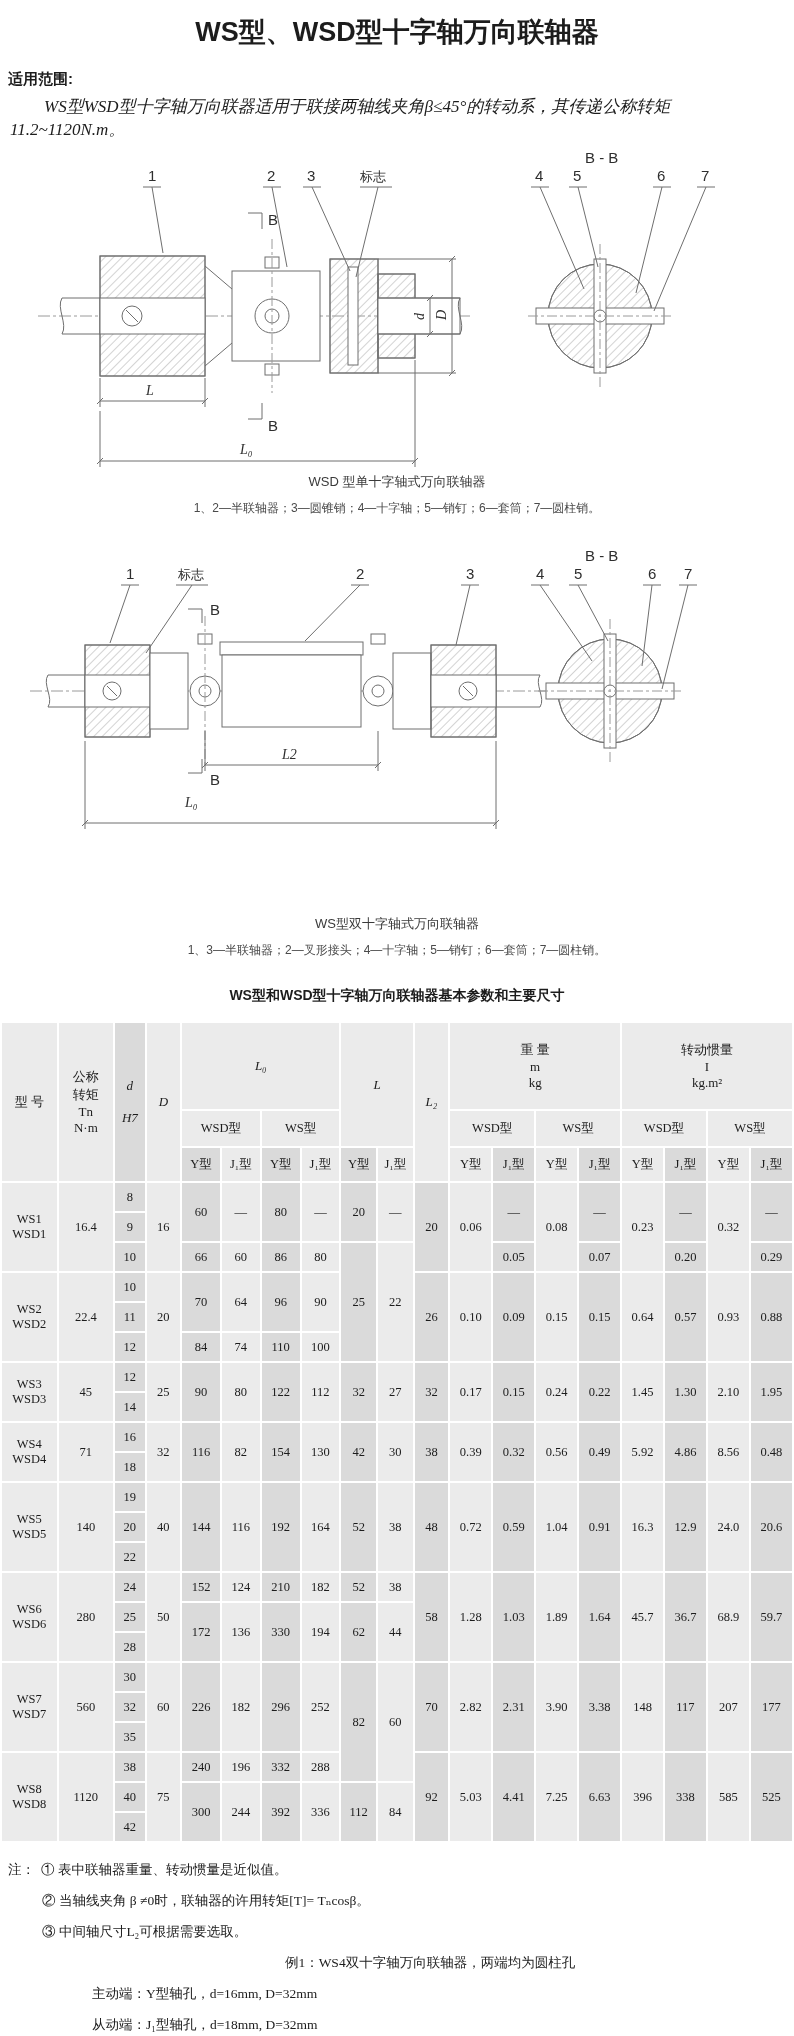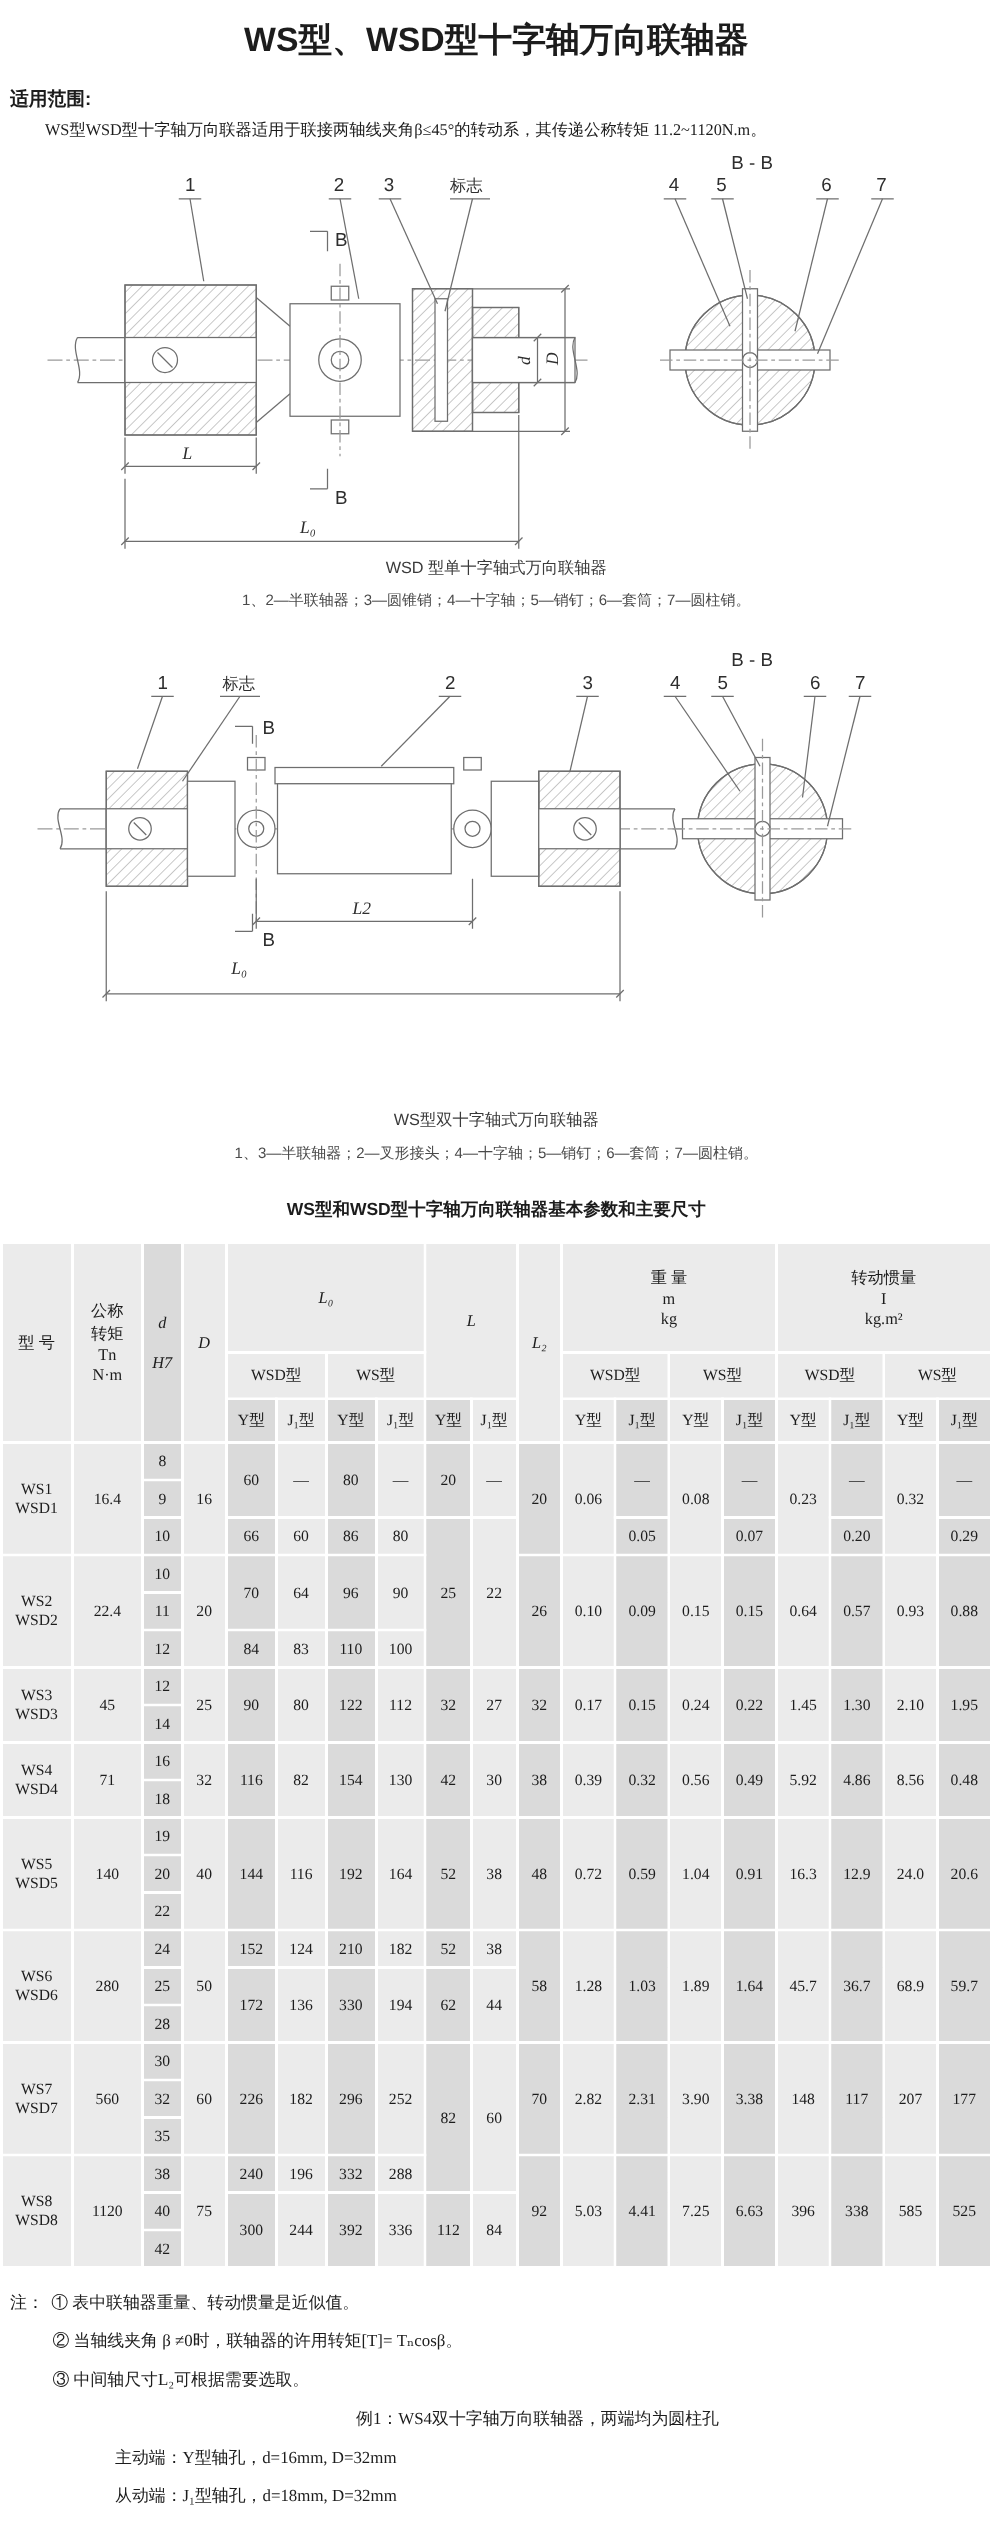--- a/index.html
+++ b/index.html
@@ -1,21 +1,21 @@
 <!DOCTYPE html>
 <html><head>
 <meta charset="utf-8">
 <style>
   html,body{margin:0;padding:0;background:#fff;color:#1c1c1c;
     font-family:"Liberation Sans","DejaVu Sans",sans-serif;}
   .page{width:794px;margin:0 auto;}
   .doc-title{text-align:center;font-size:27px;font-weight:bold;margin:14px 0 20px;}
   .scope-heading{font-size:15px;font-weight:bold;margin:4px 0 2px 8px;}
-  .scope-text{font-size:13px;margin:6px 10px 0 10px;text-indent:2em;
-    font-family:"Liberation Serif","DejaVu Serif",serif;}
+  .scope-text{font-size:17px;margin:6px 10px 0 10px;text-indent:2em;
+    font-family:"Liberation Serif","DejaVu Serif",serif;font-style:italic;}
   .fig{display:block;margin:0 auto;}
   .fig-caption{text-align:center;font-size:13px;color:#3a3a3a;margin-top:2px;}
   .fig-legend{text-align:center;font-size:12px;color:#4a4a4a;margin-top:9px;}
   .gap-caption{margin-top:54px;}
   .tbl-title{text-align:center;font-size:14px;font-weight:bold;margin:28px 0 16px;}
   table{border-collapse:collapse;width:100%;table-layout:fixed;}
   th,td{border:2px solid #fff;background:#ebebeb;font-size:12.5px;text-align:center;
     vertical-align:middle;white-space:pre-line;padding:1px 0;font-weight:normal;
     font-family:"Liberation Serif","DejaVu Serif",serif;overflow:hidden;}
   th.dk,td.dk{background:#dadada;}
@@ -362,21 +362,21 @@
           <td rowspan="3" class="dk">0.57</td>
           <td rowspan="3">0.93</td>
           <td rowspan="3" class="dk">0.88</td>
         </tr>
         <tr>
           <td class="dk">11</td>
         </tr>
         <tr>
           <td class="dk">12</td>
           <td class="dk">84</td>
-          <td>83</td>
+          <td>74</td>
           <td class="dk">110</td>
           <td>100</td>
         </tr>
         <tr>
           <td rowspan="2">WS3
 WSD3</td>
           <td rowspan="2">45</td>
           <td class="dk">12</td>
           <td rowspan="2">25</td>
           <td rowspan="2" class="dk">90</td>

